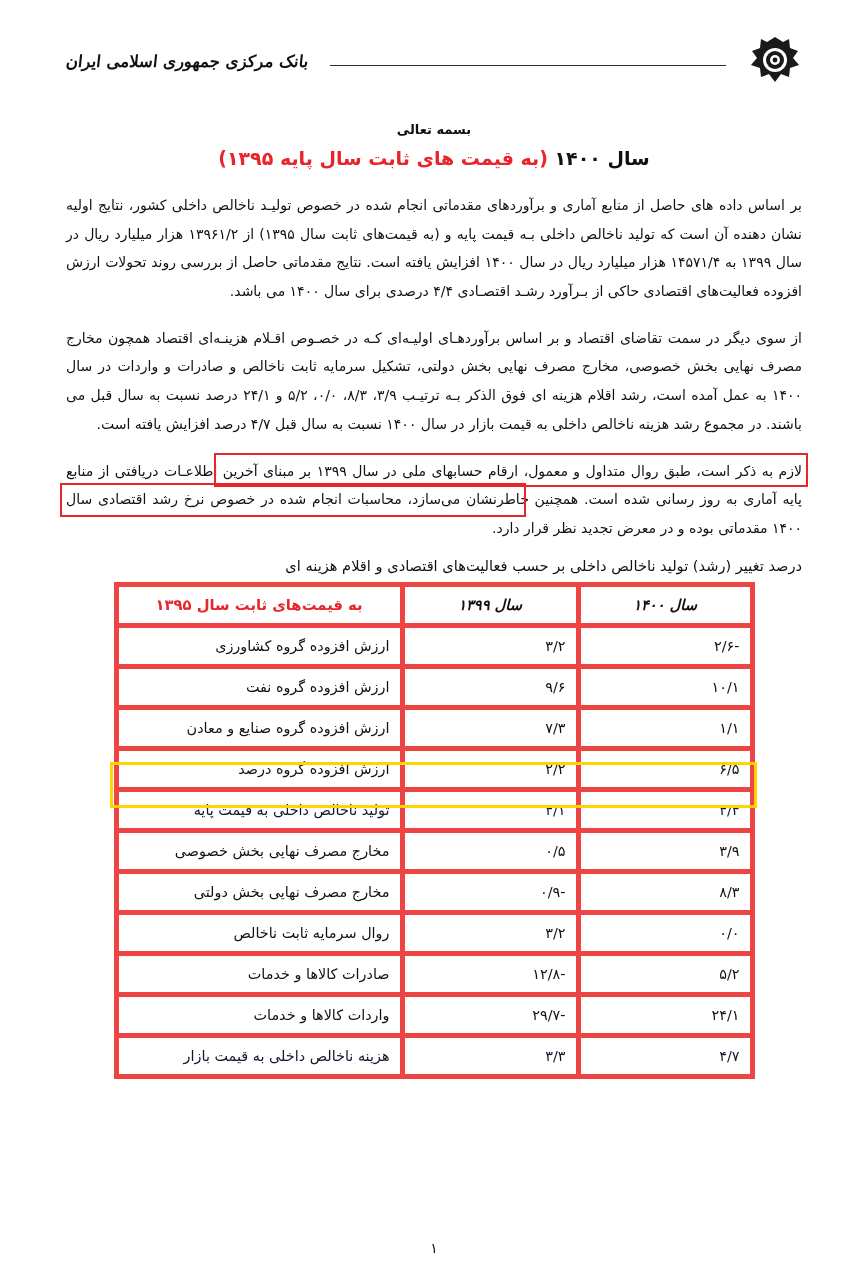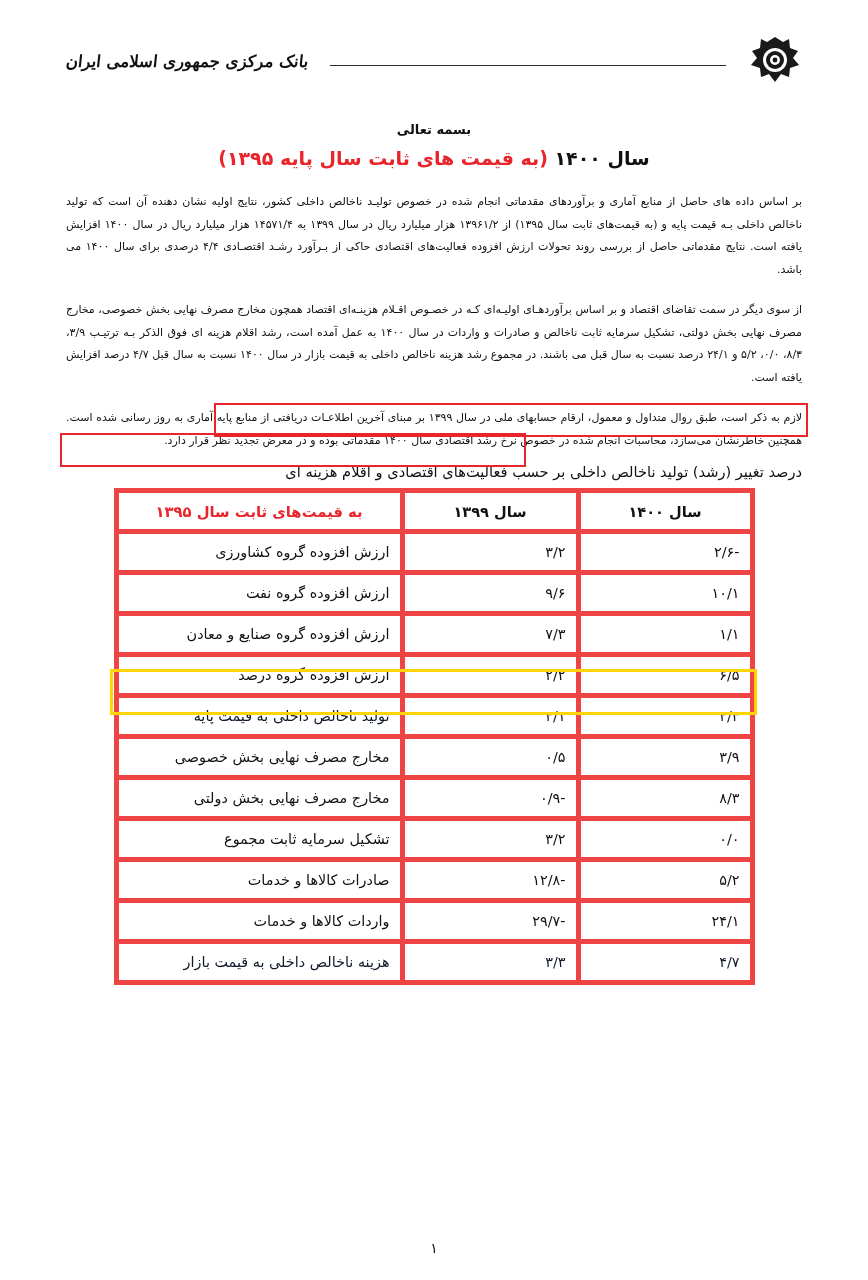--- a/index.html
+++ b/index.html
@@ -77,21 +77,21 @@
     text-align: center;
     font-size: 19px;
     font-weight: 700;
     margin-top: 10px;
   }
   .title2 .black { color: #111; }
   .title2 .red { color: #e8252a; }
 
   
   .para {
-    font-size: 11px;
+    font-size: 14px;
     line-height: 2.05;
     text-align: justify;
     text-justify: inter-word;
     margin-top: 18px;
     color: #111;
   }
   .para.first { margin-top: 22px; }
 
   
   .para-boxed {
@@ -164,20 +164,21 @@
     text-align: center;
     color: #e8252a;
     font-weight: 700;
     font-size: 14.8px;
   }
   .head-num {
     text-align: center;
     color: #111;
     font-weight: 700;
     font-size: 14.6px;
+    font-style: italic;
   }
   tr.red-row .lbl,
   tr.red-row .num {
     color: #0f172a;
     font-weight: 400;
   }
   .yellowbox {
     position: absolute;
     border: 3.5px solid #ffd400;
     pointer-events: none;
@@ -279,21 +280,21 @@
             <td class="lbl">مخارج مصرف نهایی بخش خصوصی</td>
           </tr>
           <tr>
             <td class="num">۸/۳</td>
             <td class="num">-۰/۹</td>
             <td class="lbl">مخارج مصرف نهایی بخش دولتی</td>
           </tr>
           <tr>
             <td class="num">۰/۰</td>
             <td class="num">۳/۲</td>
-            <td class="lbl">تشکیل سرمایه ثابت مجموع</td>
+            <td class="lbl">روال سرمایه ثابت ناخالص</td>
           </tr>
           <tr>
             <td class="num">۵/۲</td>
             <td class="num">-۱۲/۸</td>
             <td class="lbl">صادرات کالاها و خدمات</td>
           </tr>
           <tr>
             <td class="num">۲۴/۱</td>
             <td class="num">-۲۹/۷</td>
             <td class="lbl">واردات کالاها و خدمات</td>

